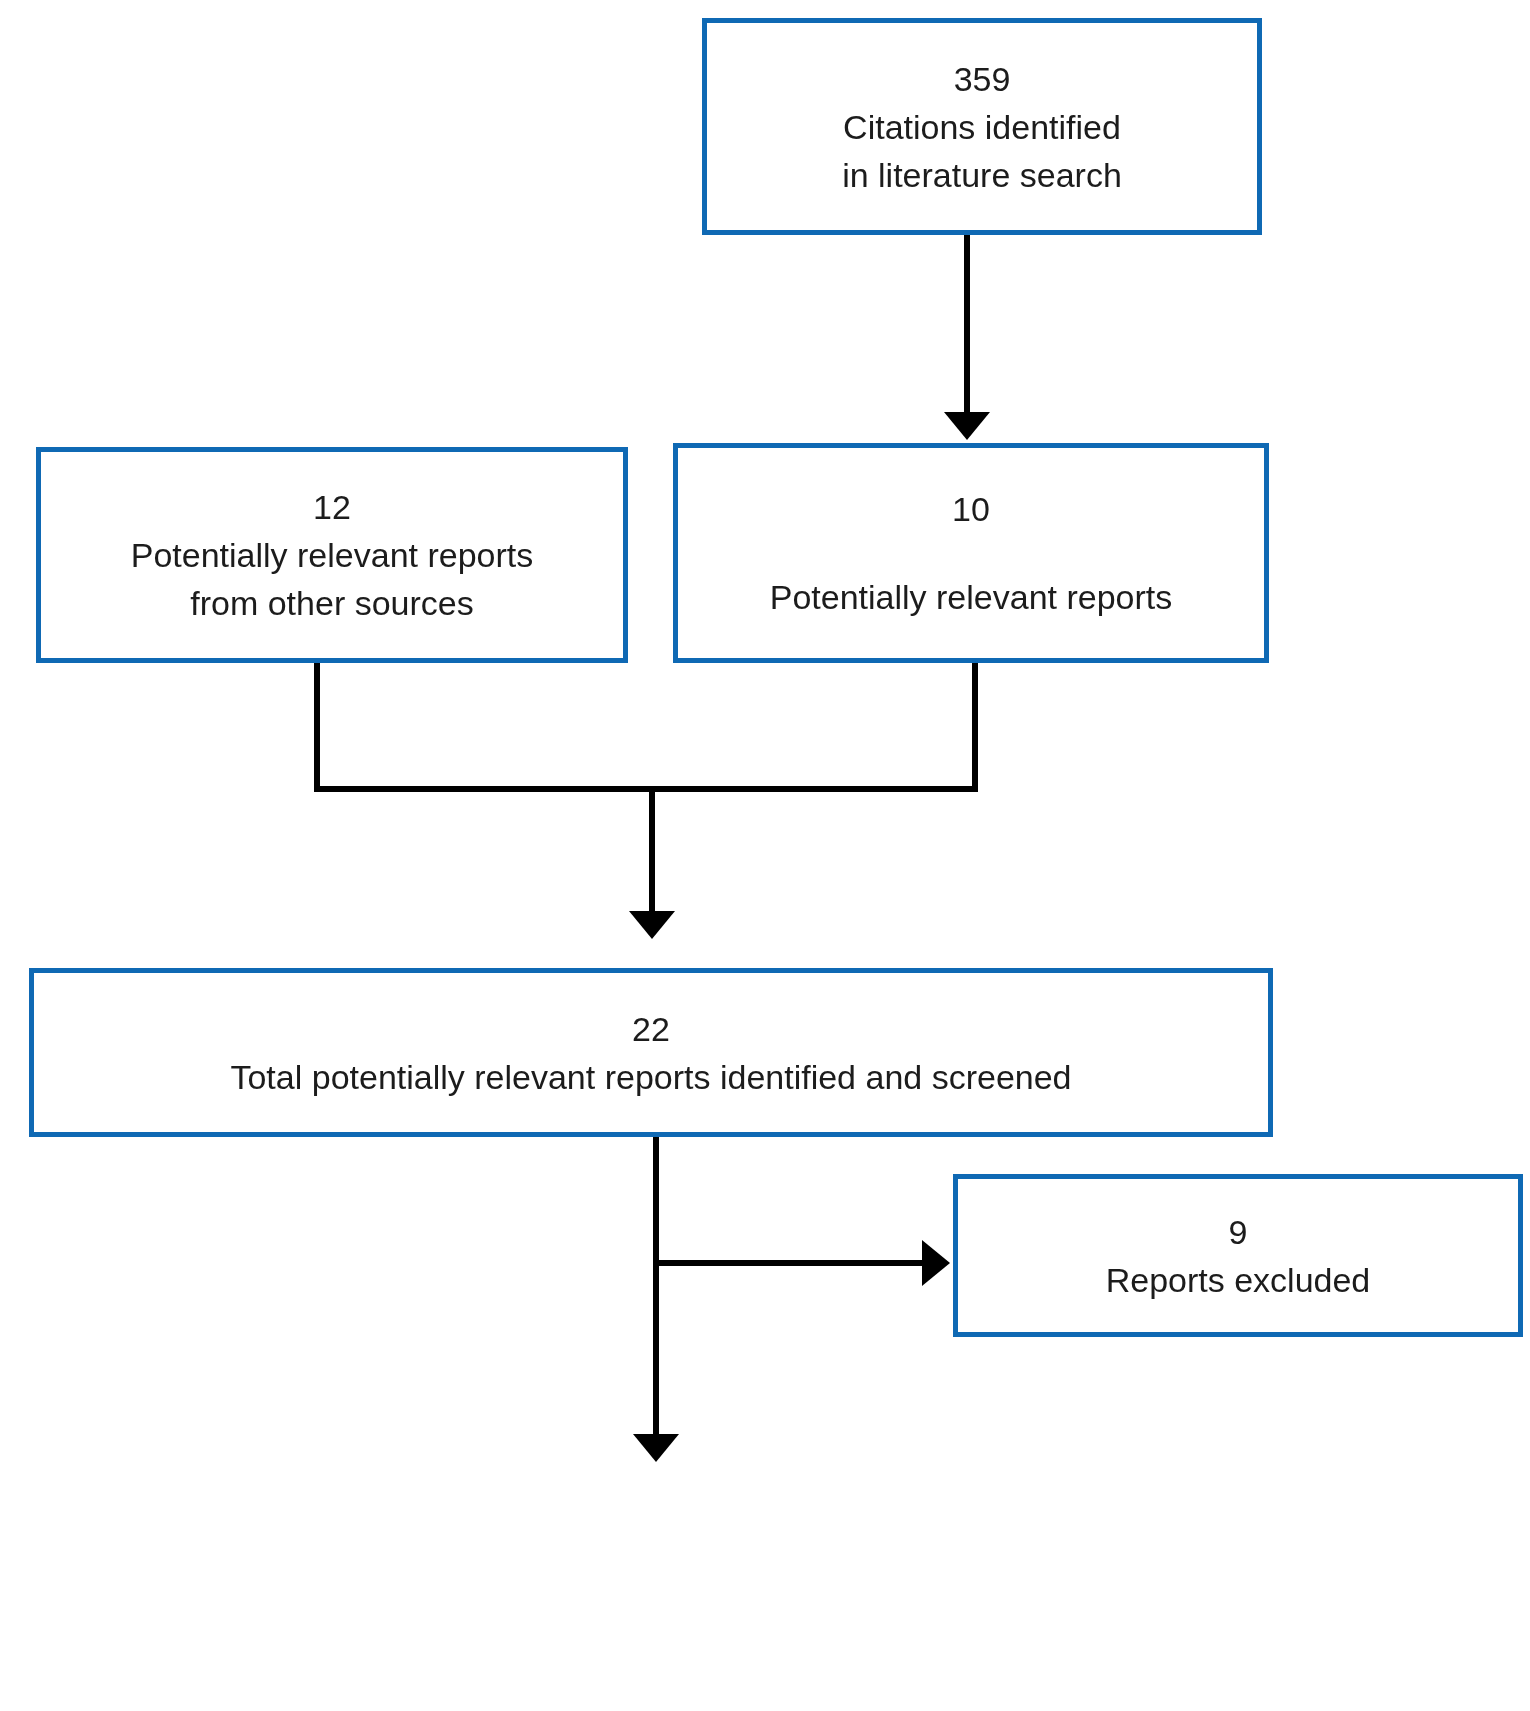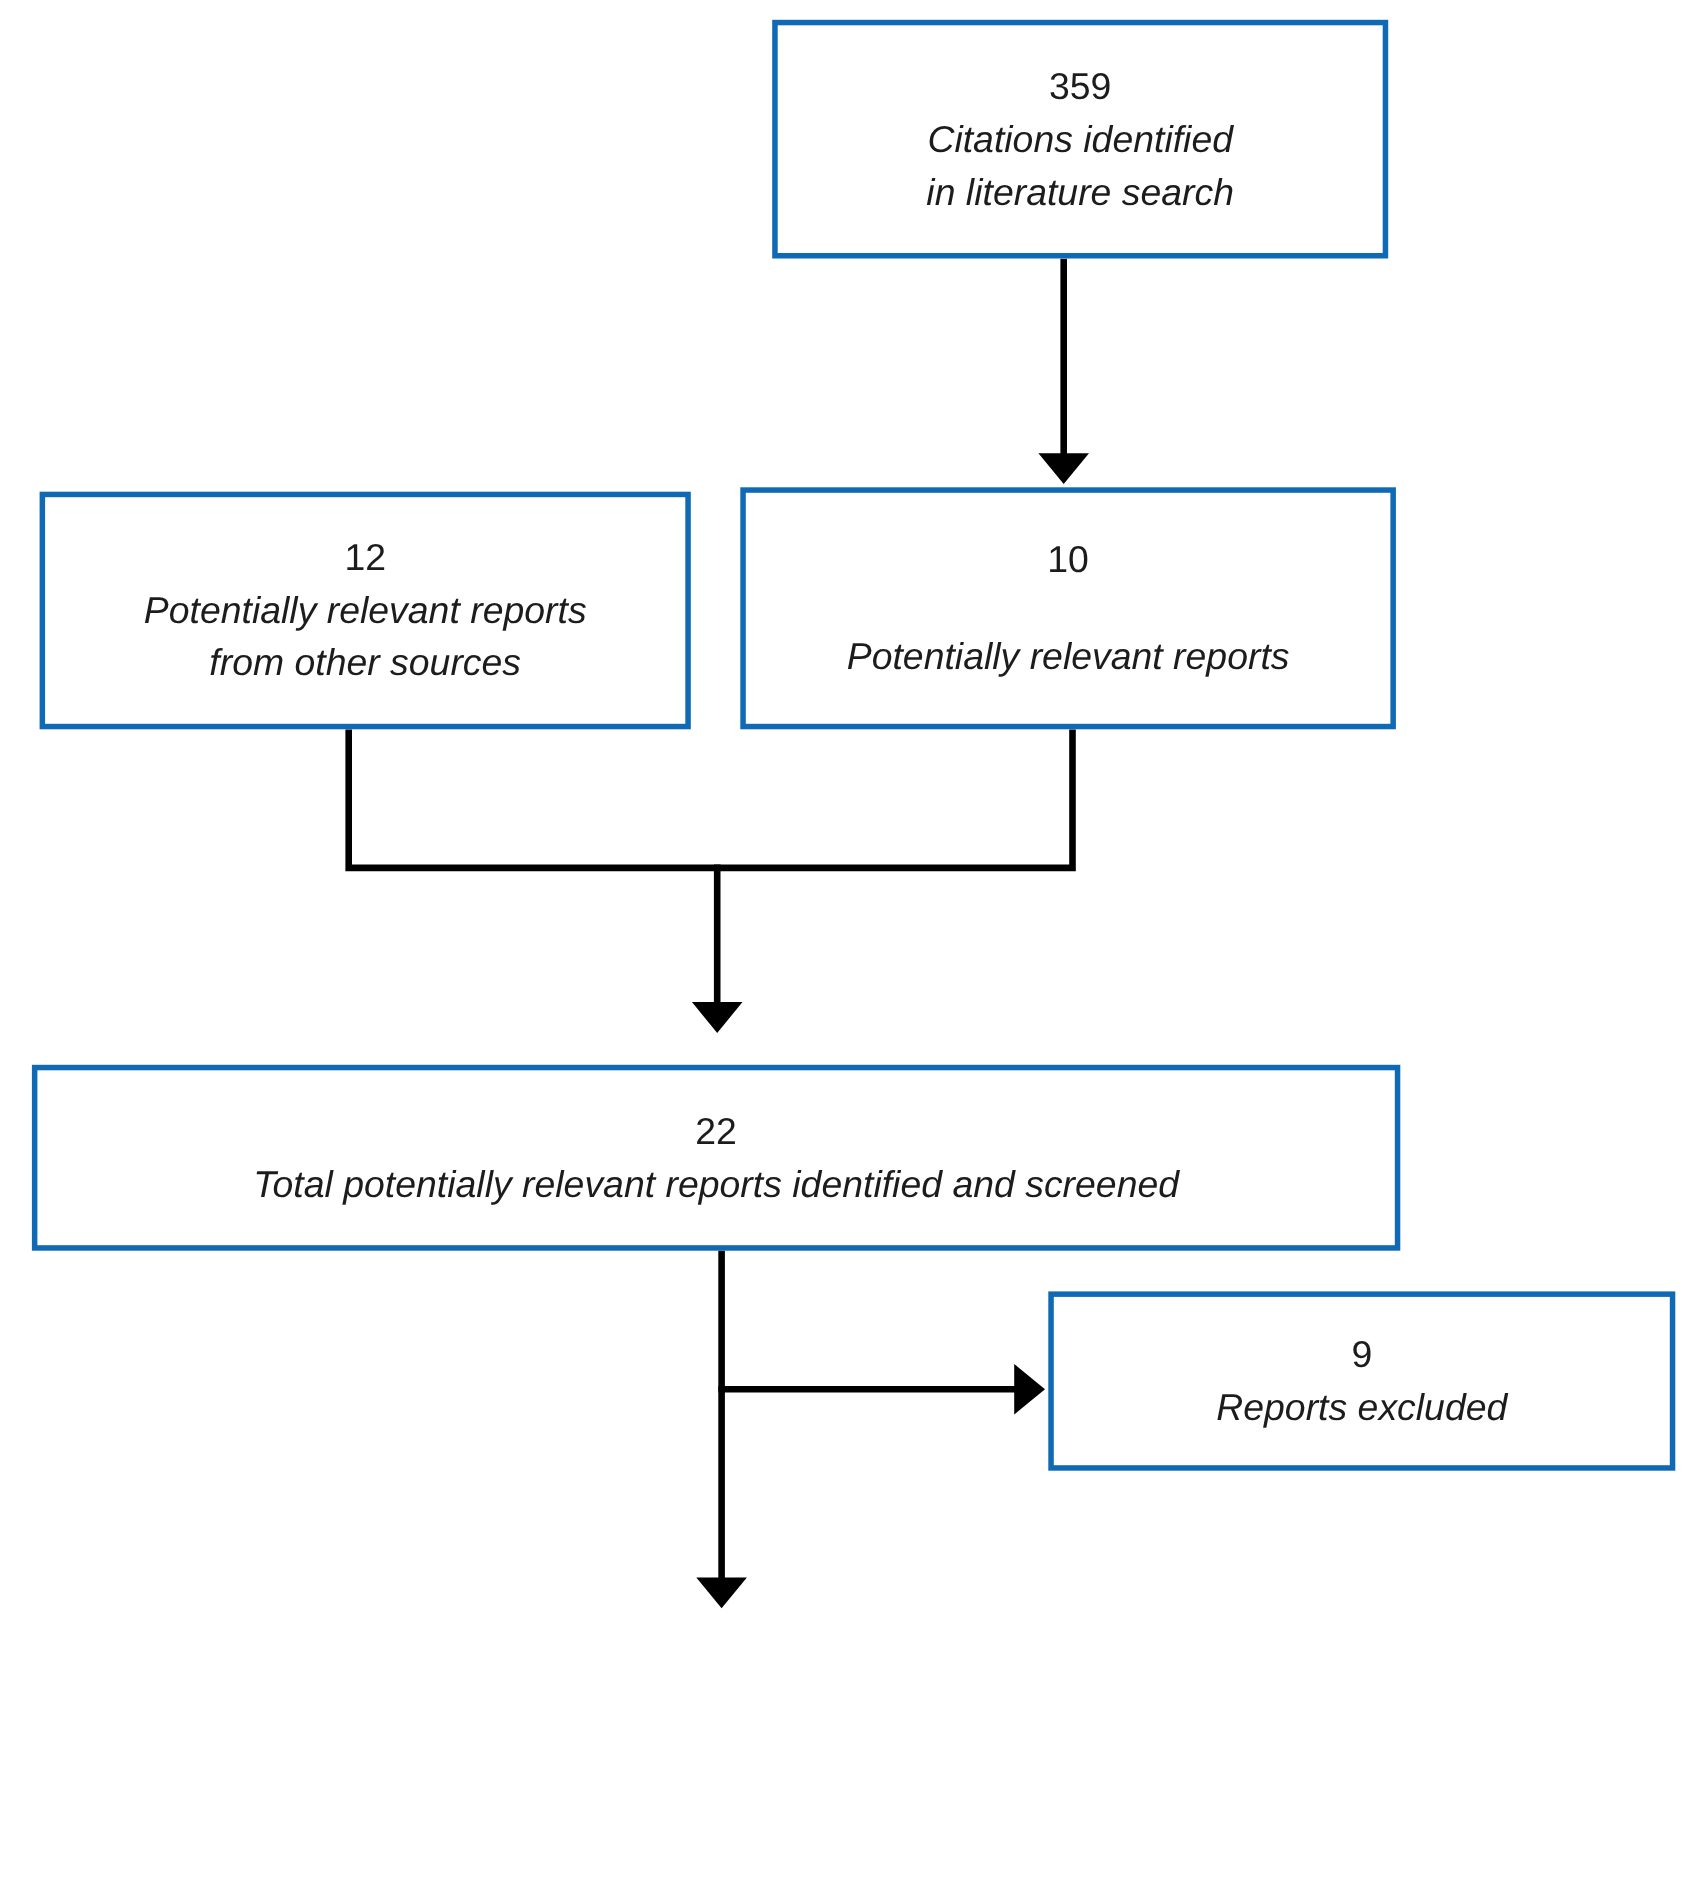--- a/index.html
+++ b/index.html
@@ -16,21 +16,21 @@
     flex-direction: column;
     align-items: center;
     justify-content: center;
     text-align: center;
     color: var(--text);
     font-size: 34px;
     line-height: 48px;
     padding: 8px 14px;
   }
   .node .count { display: block; }
-  .node .label-line { display: block; font-style: italic; }
+  .node .label-line { display: block; }
   
   .node-citations     { left: 702px;  top: 18px;   width: 560px;  height: 217px; }
   .node-other-sources { left: 36px;   top: 447px;  width: 592px;  height: 216px; }
   .node-screened      { left: 673px;  top: 443px;  width: 596px;  height: 220px; gap: 40px; }
   .node-total         { left: 29px;   top: 968px;  width: 1244px; height: 169px; }
   .node-excluded      { left: 953px;  top: 1174px; width: 570px;  height: 163px; }
   .node-included      { left: 199px;  top: 1463px; width: 925px;  height: 222px; }
 </style>
 </head>
 <body>

